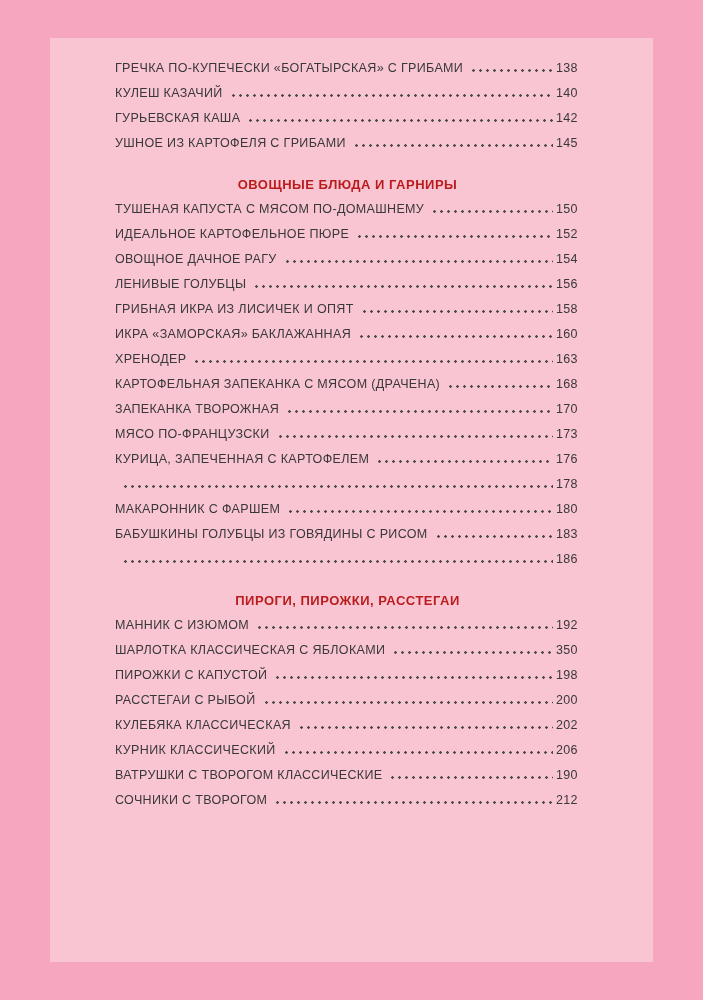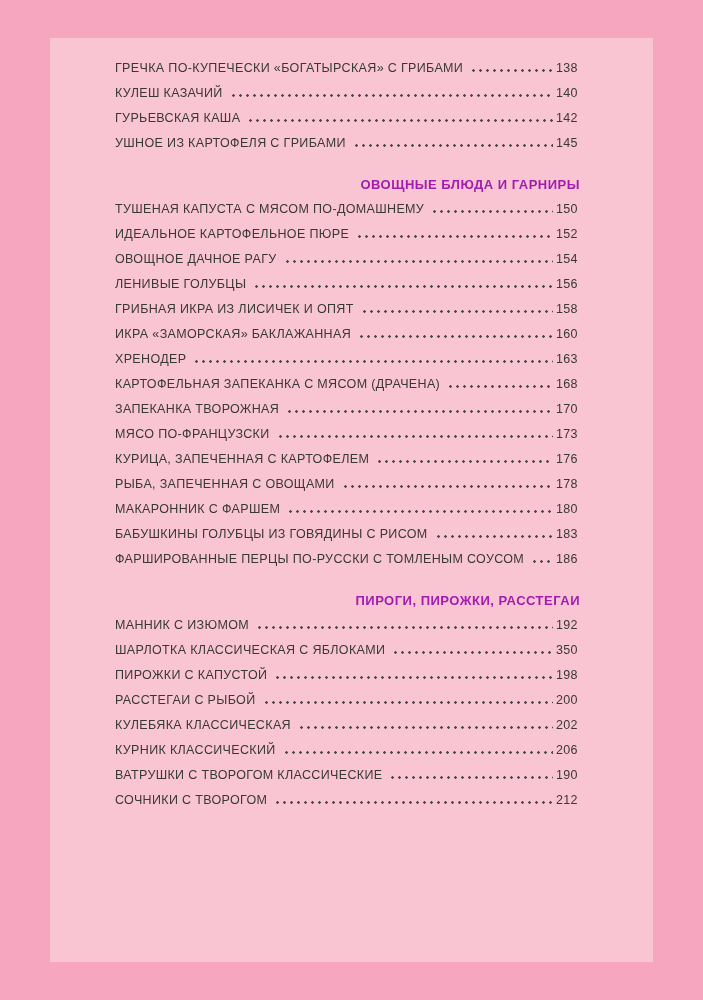--- a/index.html
+++ b/index.html
@@ -48,22 +48,22 @@
     flex: 0 0 auto;
     text-align: left;
     min-width: 24px;
   }
   .heading {
     margin-top: 16px;
     line-height: 25px;
     font-size: 13px;
     font-weight: bold;
     letter-spacing: 0.5px;
-    text-align: right;
-    color: #a21caf;
+    text-align: center;
+    color: #b91c1c;
   }
 </style>
 </head>
 <body style="background: rgb(246, 166, 191);">
 
 <div class="page" style="background: rgb(250, 197, 211);">
   <div class="toc" id="toc" style="color: rgb(56, 56, 56);">
   <div class="row">
     <span class="title">ГРЕЧКА ПО-КУПЕЧЕСКИ «БОГАТЫРСКАЯ» С ГРИБАМИ</span>
     <span class="dots"></span>
@@ -151,39 +151,37 @@
     <span class="pagenum">173</span>
   </div>
 
   <div class="row">
     <span class="title">КУРИЦА, ЗАПЕЧЕННАЯ С КАРТОФЕЛЕМ</span>
     <span class="dots"></span>
     <span class="pagenum">176</span>
   </div>
 
   <div class="row">
-    <span class="title">РЫБА, ЗАПЕЧЕННАЯ С ОВОЩАМИ</span>
     <span class="dots"></span>
     <span class="pagenum">178</span>
   </div>
 
   <div class="row">
     <span class="title">МАКАРОННИК С ФАРШЕМ</span>
     <span class="dots"></span>
     <span class="pagenum">180</span>
   </div>
 
   <div class="row">
     <span class="title">БАБУШКИНЫ ГОЛУБЦЫ ИЗ ГОВЯДИНЫ С РИСОМ</span>
     <span class="dots"></span>
     <span class="pagenum">183</span>
   </div>
 
   <div class="row">
-    <span class="title">ФАРШИРОВАННЫЕ ПЕРЦЫ ПО-РУССКИ С ТОМЛЕНЫМ СОУСОМ</span>
     <span class="dots"></span>
     <span class="pagenum">186</span>
   </div>
 
   <div class="heading">ПИРОГИ, ПИРОЖКИ, РАССТЕГАИ</div>
 
 
   <div class="row">
     <span class="title">МАННИК С ИЗЮМОМ</span>
     <span class="dots"></span>

